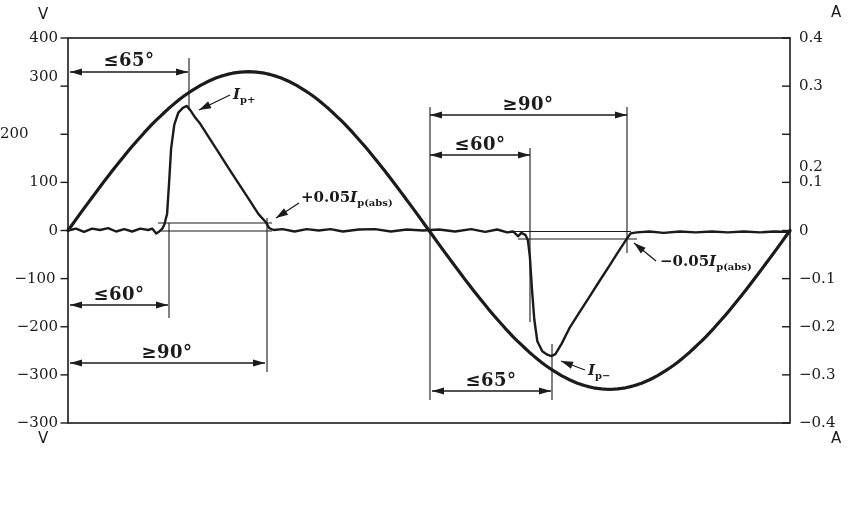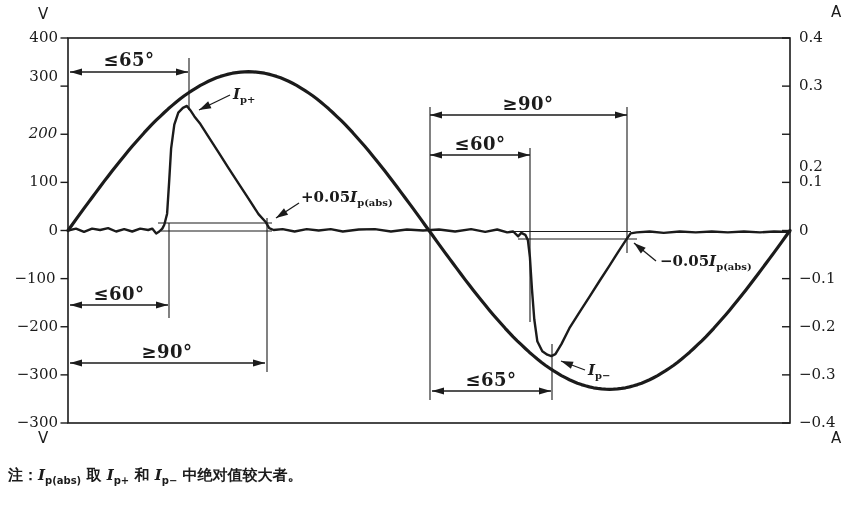--- a/index.html
+++ b/index.html
@@ -98,24 +98,23 @@
     <div class="dim" style="left:451px;top:370px;width:80px;text-align:center">≤65°</div>
 
     <div class="lead" style="left:233px;top:86px"><i class="ivar">I</i><sub>p+</sub></div>
 
     <div class="lead" style="left:301px;top:189px"><span>+0.05</span><i class="ivar">I</i><sub>p(abs)</sub></div>
 
     <div class="lead" style="left:660px;top:253px"><span>−0.05</span><i class="ivar">I</i><sub>p(abs)</sub></div>
 
     <div class="lead" style="left:588px;top:362px"><i class="ivar">I</i><sub>p−</sub></div>
 
-    <div class="note" style="left:8px;top:467px"><span>注：</span><i class="ivar">I</i><sub>p(abs)</sub><span> 取 </span><i class="ivar">I</i><sub>p+</sub><span> 和 </span><i class="ivar">I</i><sub>p−</sub><span> 中绝对值较大者。</span></div>
   <div class="tick" style="left: 12px; top: 29px; width: 46px; text-align: right;">400</div>
       <div class="tick" style="left: 12px; top: 68px; width: 46px; text-align: right;">300</div>
-      <div class="tick" style="left: 20px; top: 125.25px; width: 46px; text-align: center; font-style: italic;">200</div>
+      <div class="tick" style="left: 0; top: 125.25px; width: 46px; text-align: left;">200</div>
       <div class="tick" style="left: 12px; top: 173.375px; width: 46px; text-align: right;">100</div>
       <div class="tick" style="left: 12px; top: 221.5px; width: 46px; text-align: right;">0</div>
       <div class="tick" style="left: 12px; top: 269.625px; width: 46px; text-align: center;">−100</div>
       <div class="tick" style="left: 12px; top: 317.75px; width: 46px; text-align: right;">−200</div>
       <div class="tick" style="left: 12px; top: 365.875px; width: 46px; text-align: right;">−300</div>
       <div class="tick" style="left: 12px; top: 414px; width: 46px; text-align: right;">−300</div>
       <div class="tick" style="left: 799px; top: 29px;">0.4</div>
       <div class="tick" style="left: 799px; top: 77.125px;">0.3</div>
       <div class="tick" style="left: 799px; top: 125.25px; margin-top: 33px;">0.2</div>
       <div class="tick" style="left: 799px; top: 173.375px;">0.1</div>

